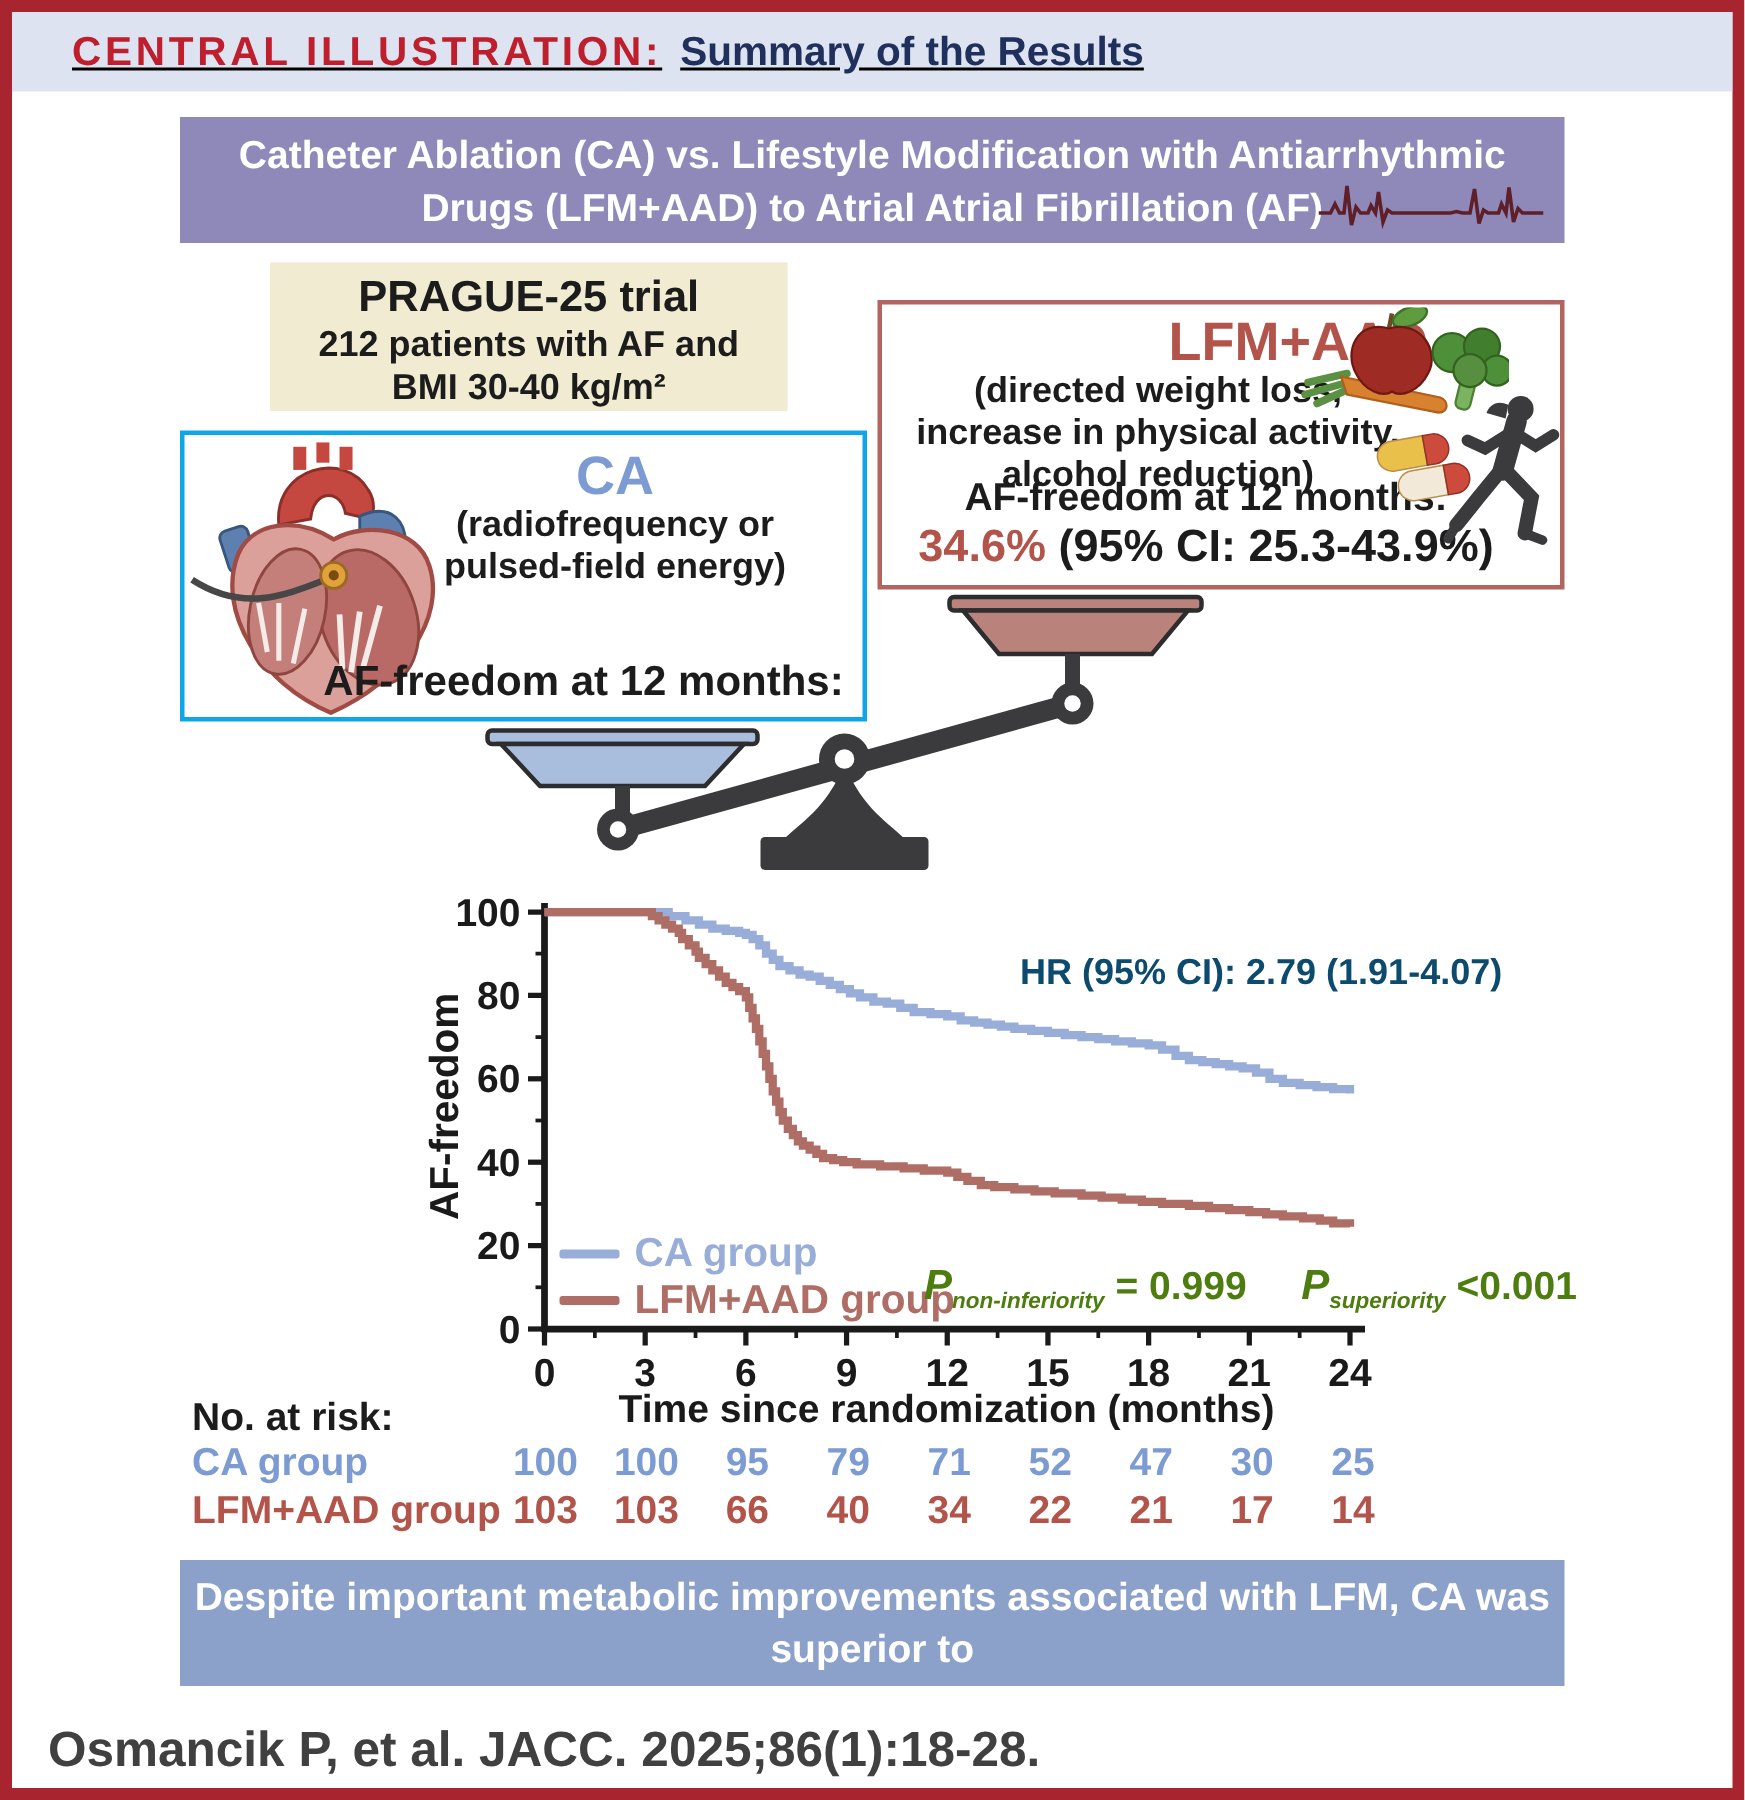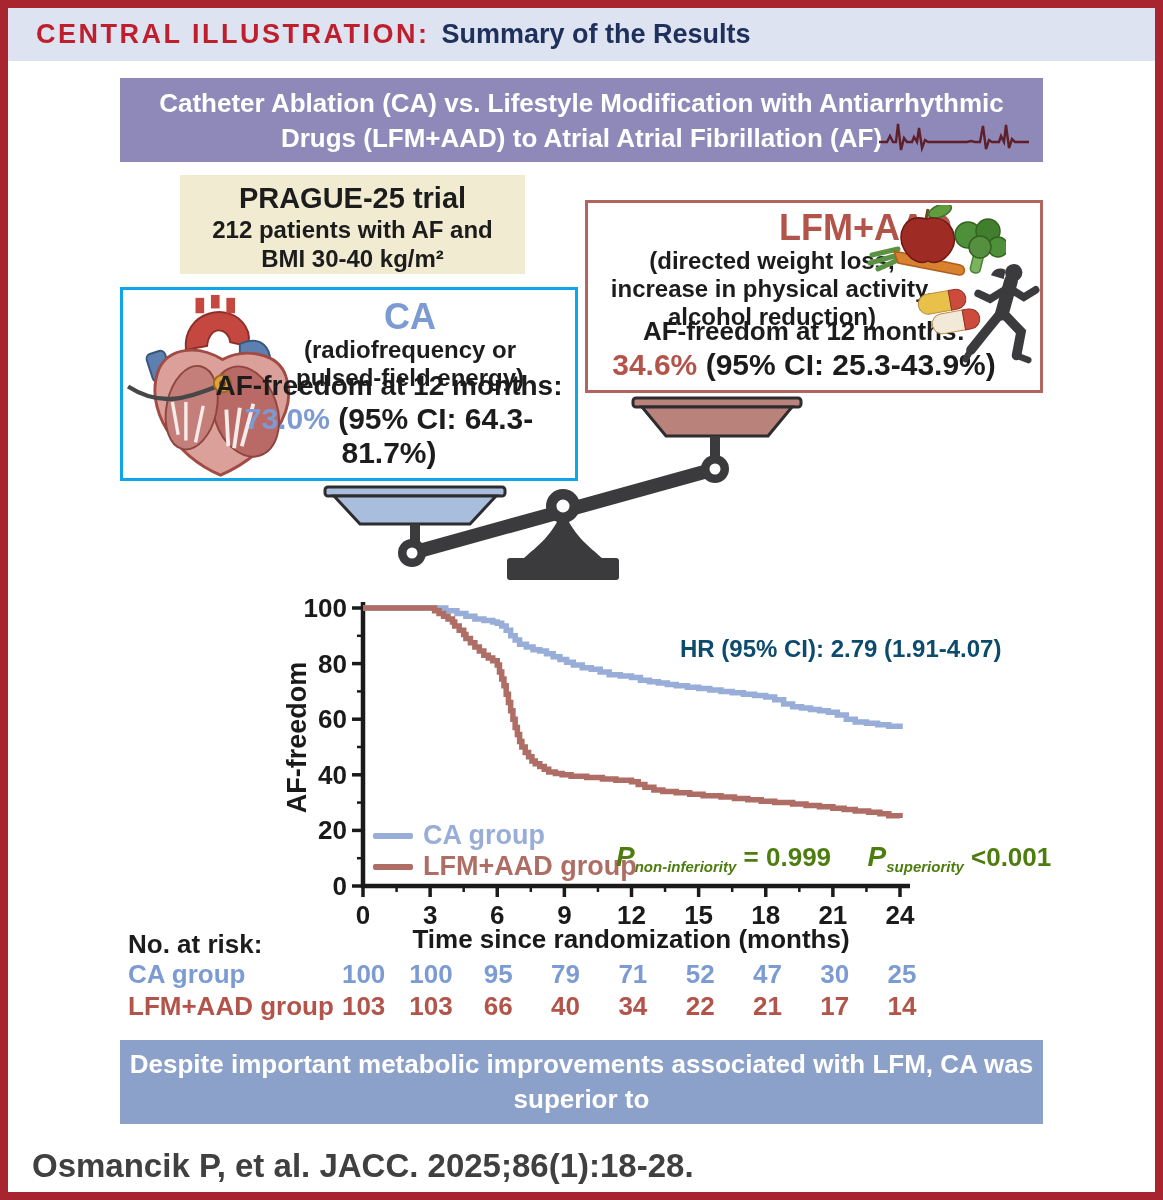--- a/index.html
+++ b/index.html
@@ -2,21 +2,21 @@
 <html><head>
 <meta charset="utf-8">
 <style>
   html,body{margin:0;padding:0;background:#ffffff;}
   *{box-sizing:border-box;}
   body{font-family:"Liberation Sans","DejaVu Sans",sans-serif;}
   .frame{position:relative;width:1163px;height:1200px;border:8px solid #a8242f;background:#ffffff;overflow:hidden;}
   .abs{position:absolute;}
 
   
-  .titlebar{left:0;top:0;width:1147px;height:53px;background:#dee3f1;display:flex;align-items:center;padding-left:28px;}
+  .titlebar{left:0;top:0;width:1147px;height:53px;background:#dee3f1;display:flex;align-items:center;padding-left:40px;text-decoration:underline;}
   .titlebar .lab{color:#bf1e2c;font-weight:bold;font-size:27px;letter-spacing:2.5px;margin-right:12px;}
   .titlebar .ttl{color:#20305c;font-weight:bold;font-size:27px;}
 
   
   .banner{left:112px;top:70px;width:923px;height:84px;background:#8e89b9;color:#ffffff;
           text-align:center;font-weight:bold;font-size:26px;line-height:35px;padding-top:8px;}
   .banner .ecg{position:absolute;right:14px;bottom:8px;}
 
   
   .trialbox{left:172px;top:167px;width:345px;height:99px;background:#f1ebd2;text-align:center;color:#1c1c1c;padding-top:6px;}
@@ -102,22 +102,20 @@
         <circle cx="100" cy="93" r="3.5" fill="#7a4a12"></circle>
       </svg>
     </span>
     <div class="boxcol" style="left:128px;right:6px;top:8px;">
       <div class="bigtitle blue">CA</div>
       <div class="desc">(radiofrequency or</div>
       <div class="desc">pulsed-field energy)</div>
     </div>
     <div class="boxcol" style="left:84px;right:4px;bottom:8px;">
       <div class="outcome">AF-freedom at 12 months:</div>
-      <div class="val"><span class="blue">73.0%</span>
-        <span style="color:#1c1c1c;">(95% CI: 64.3- 81.7%)</span></div>
     </div>
   </div>
 
   <div class="abs lfmbox">
     <div class="boxcol" style="left:4px;width:360px;top:6px;">
       <div class="bigtitle brick">LFM+AAD</div>
       <div class="desc">(directed weight loss,</div>
       <div class="desc">increase in physical activity,</div>
       <div class="desc">alcohol reduction)</div>
     </div>

